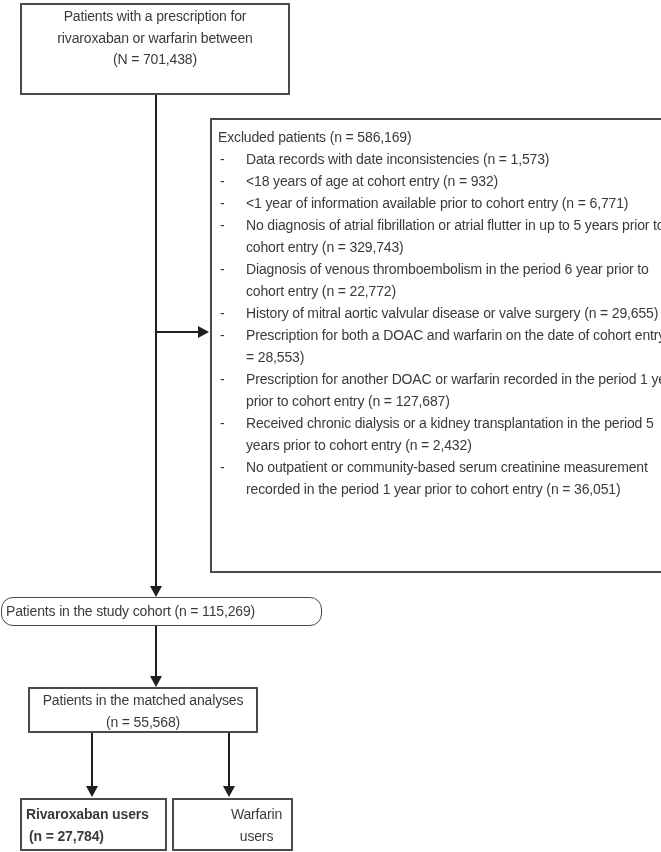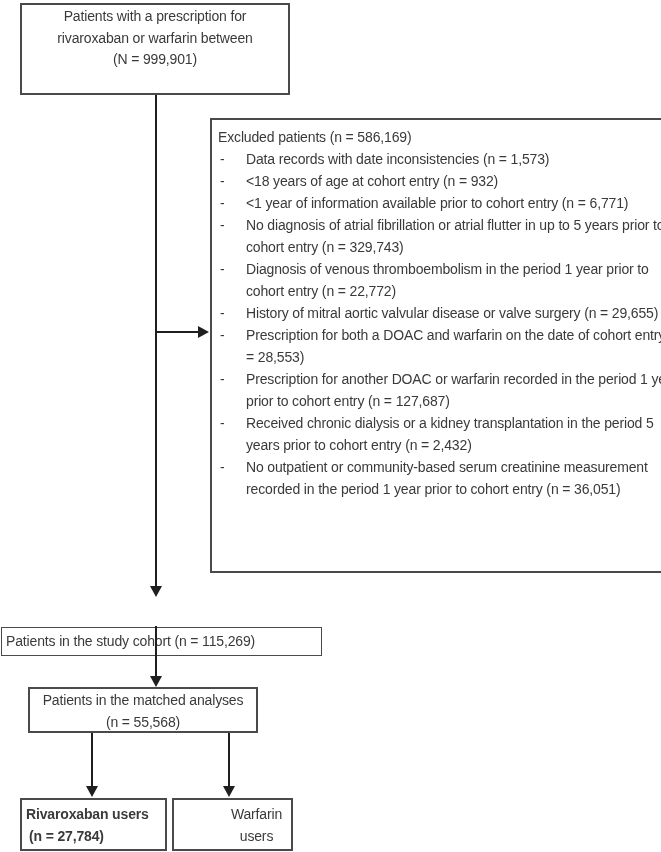--- a/index.html
+++ b/index.html
@@ -47,25 +47,26 @@
   .box-excluded .item{
     position:relative;
     padding-left:28px;
   }
   .box-excluded .dash{
     position:absolute;
     left:2px; top:0;
   }
   
   .box-study{
-    left:1px; top:627px; width:321px; height:29px;
+    left:1px; top:597px; width:321px; height:29px;
     border-width:1.5px;
     padding-left:4px;
     line-height:26px;
     white-space:nowrap;
+    border-radius:12px;
   }
   
   .box-matched{
     left:28px; top:687px; width:230px; height:46px;
     text-align:center;
     padding-top:1px;
     line-height:21.5px;
   }
   
   .box-riva{
@@ -100,21 +101,21 @@
   }
 </style>
 </head>
 <body>
 
 <div id="stage">
 
   <div class="fbox box-top">
     <div>Patients with a prescription for</div>
     <div>rivaroxaban or warfarin between</div>
-    <div>(N = 999,901)</div>
+    <div>(N = 701,438)</div>
   </div>
 
   <div class="vline" style="left:155px; top:95px; height:492px;"></div>
   <div class="head-down" style="left:150px; top:586px;"></div>
 
   <div class="hline" style="left:156px; top:331px; width:43px;"></div>
   <div class="head-right" style="left:198px; top:326px;"></div>
 
   <div class="fbox box-excluded">
     <div class="title">Excluded patients (n = 586,169)</div>
@@ -129,21 +130,21 @@
     <div class="item">
       <span class="dash">-</span>
       <span>&lt;1 year of information available prior to cohort entry (n = 6,771)</span>
     </div>
     <div class="item">
       <span class="dash">-</span>
       <span>No diagnosis of atrial fibrillation or atrial flutter in up to 5 years prior to cohort entry (n = 329,743)</span>
     </div>
     <div class="item">
       <span class="dash">-</span>
-      <span>Diagnosis of venous thromboembolism in the period 1 year prior to cohort entry (n = 22,772)</span>
+      <span>Diagnosis of venous thromboembolism in the period 6 year prior to cohort entry (n = 22,772)</span>
     </div>
     <div class="item">
       <span class="dash">-</span>
       <span>History of mitral aortic valvular disease or valve surgery (n = 29,655)</span>
     </div>
     <div class="item">
       <span class="dash">-</span>
       <span>Prescription for both a DOAC and warfarin on the date of cohort entry (n = 28,553)</span>
     </div>
     <div class="item">

